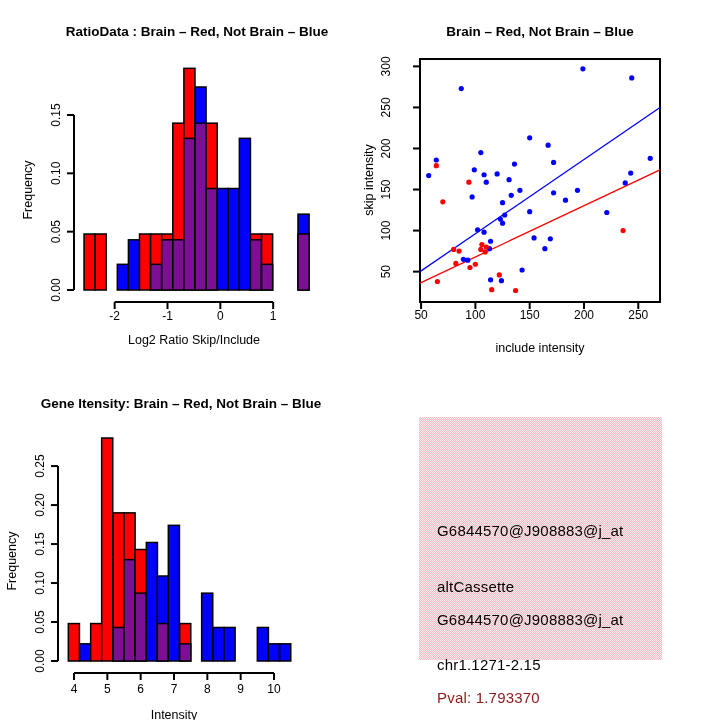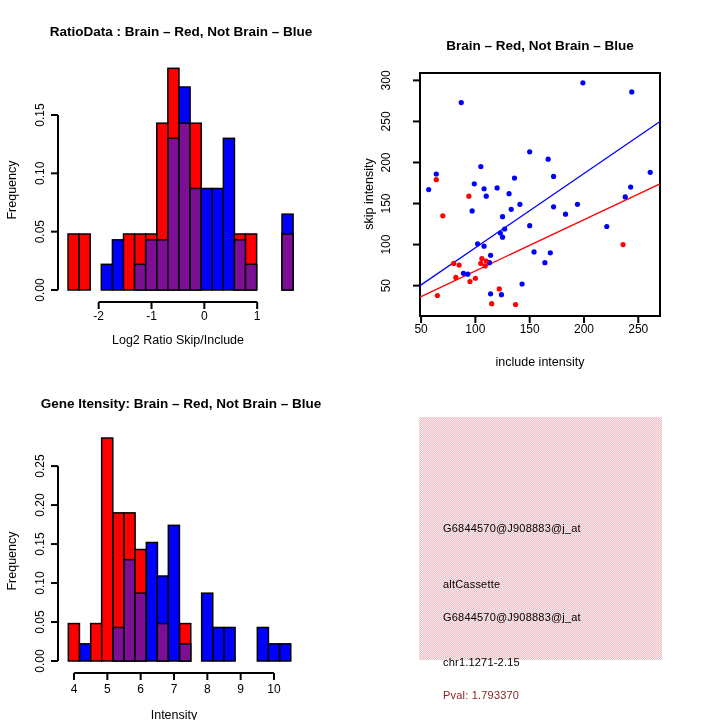--- a/index.html
+++ b/index.html
@@ -1,28 +1,28 @@
 <!DOCTYPE html>
 <html><head>
 <meta charset="utf-8">
 <style>
   html,body{margin:0;padding:0;background:#ffffff;}
   #figure{position:relative;width:720px;height:720px;background:#ffffff;overflow:hidden;
           font-family:"Liberation Sans",sans-serif;}
   .panel{position:absolute;width:360px;height:360px;}
-  #p1{left:0;top:0}#p2{left:360px;top:14px}#p3{left:0;top:371px}#p4{left:360px;top:360px}
+  #p1{left:16px;top:0}#p2{left:360px;top:0}#p3{left:0;top:371px}#p4{left:360px;top:360px}
   .panel svg{position:absolute;left:0;top:0;width:360px;height:360px;}
   svg text{font-family:"Liberation Sans",sans-serif;fill:#000000;}
   .title-text{font-size:13.5px;font-weight:bold;}
   .axis-label{font-size:12.5px;}
   .tick-label{font-size:12px;}
   .info-box{position:absolute;left:59px;top:57px;width:243px;height:243px;
     background-image:conic-gradient(#F5BAC6 0 25%,#F1EFED 0 50%,#F5BAC6 0 75%,#F1EFED 0);
     background-size:2px 2px;}
-  .info-line{position:absolute;left:24px;font-size:11px;letter-spacing:0.2px;white-space:nowrap;}
+  .info-line{position:absolute;left:18px;font-size:15px;letter-spacing:0.2px;white-space:nowrap;}
   .il0{top:105px}.il1{top:150px}.il2{top:194px}.il3{top:239px}.il4{top:272px}
 </style>
 </head>
 <body>
 
 <div id="figure">
 
   <div class="panel" id="p1">
     <svg viewBox="0 0 360 360">
       <text class="title-text" x="181" y="36" text-anchor="middle">RatioData : Brain – Red, Not Brain – Blue</text>

